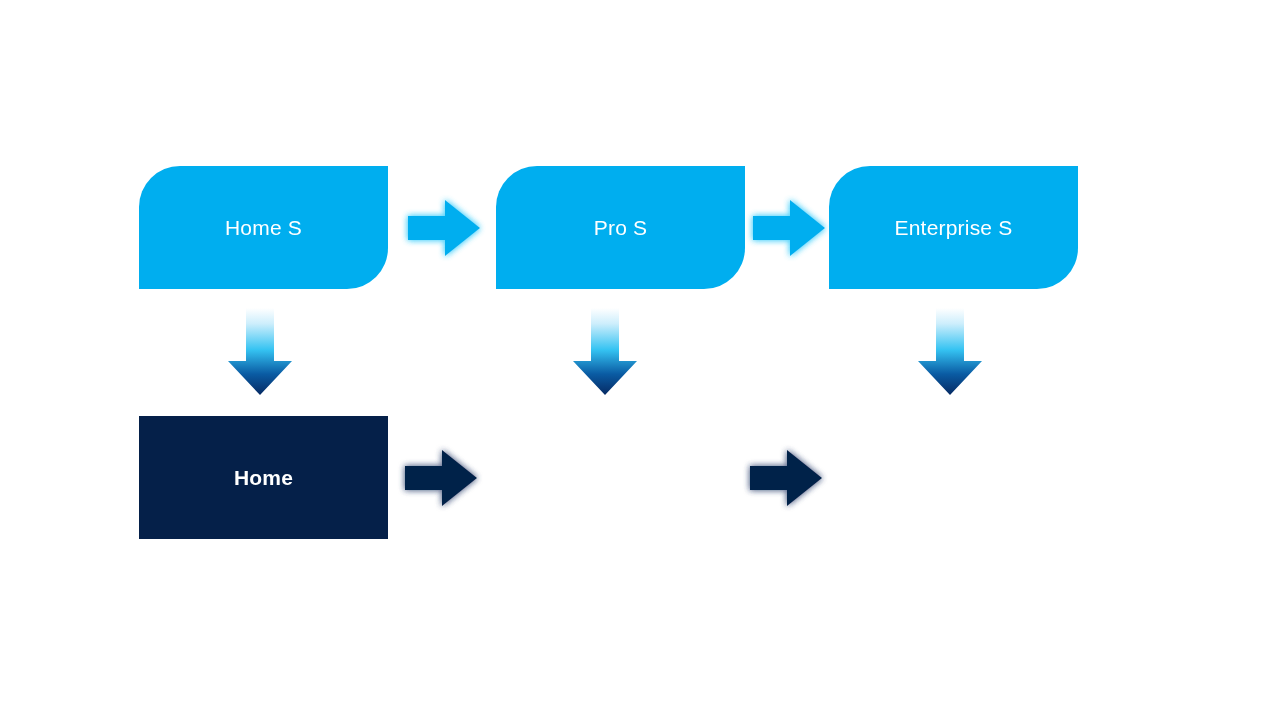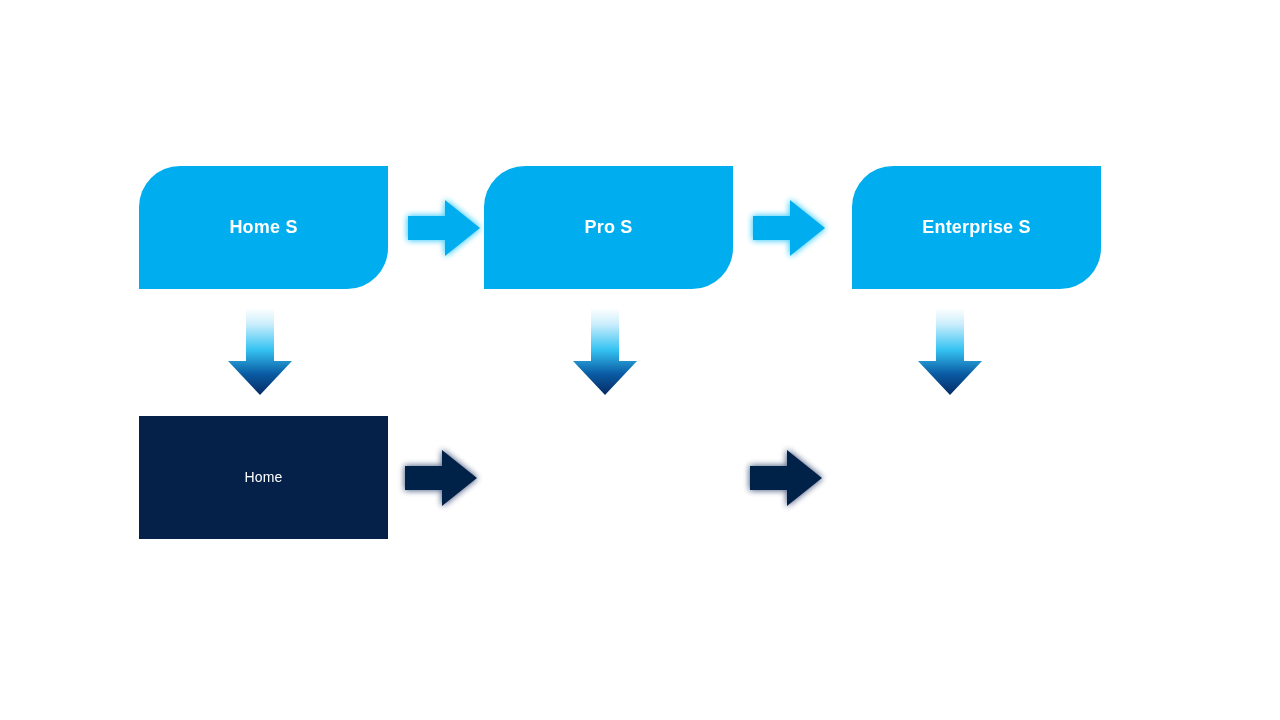--- a/index.html
+++ b/index.html
@@ -45,41 +45,41 @@
     white-space: nowrap;
     user-select: none;
   }
 
   
   .node.tier-s {
     background: #00aeef;
     border-radius: 41px 0 41px 0;
   }
   .node.tier-s .node-label {
-    font-size: 18px;
-    font-weight: 700;
+    font-size: 21px;
+    font-weight: 400;
   }
 
   
   .node.tier-base {
     background: #052049;
     border-radius: 0;
   }
   .node.tier-base .node-label {
-    font-size: 14px;
-    font-weight: 400;
+    font-size: 21px;
+    font-weight: 700;
   }
 
   
   .row-top  { top: 166px; }
   .row-bot  { top: 416px; }
 
   .col-1 { left: 139px; }
-  .col-2 { left: 484px; }
-  .col-3 { left: 852px; }
+  .col-2 { left: 496px; }
+  .col-3 { left: 829px; }
 
   
   .arrow {
     position: absolute;
     pointer-events: none;
   }
   .arrow svg { display: block; overflow: visible; }
 
   .arrow-right-top   { width: 86px; height: 78px; top: 189px; }
   .arrow-right-top.a1 { left: 401px; }

